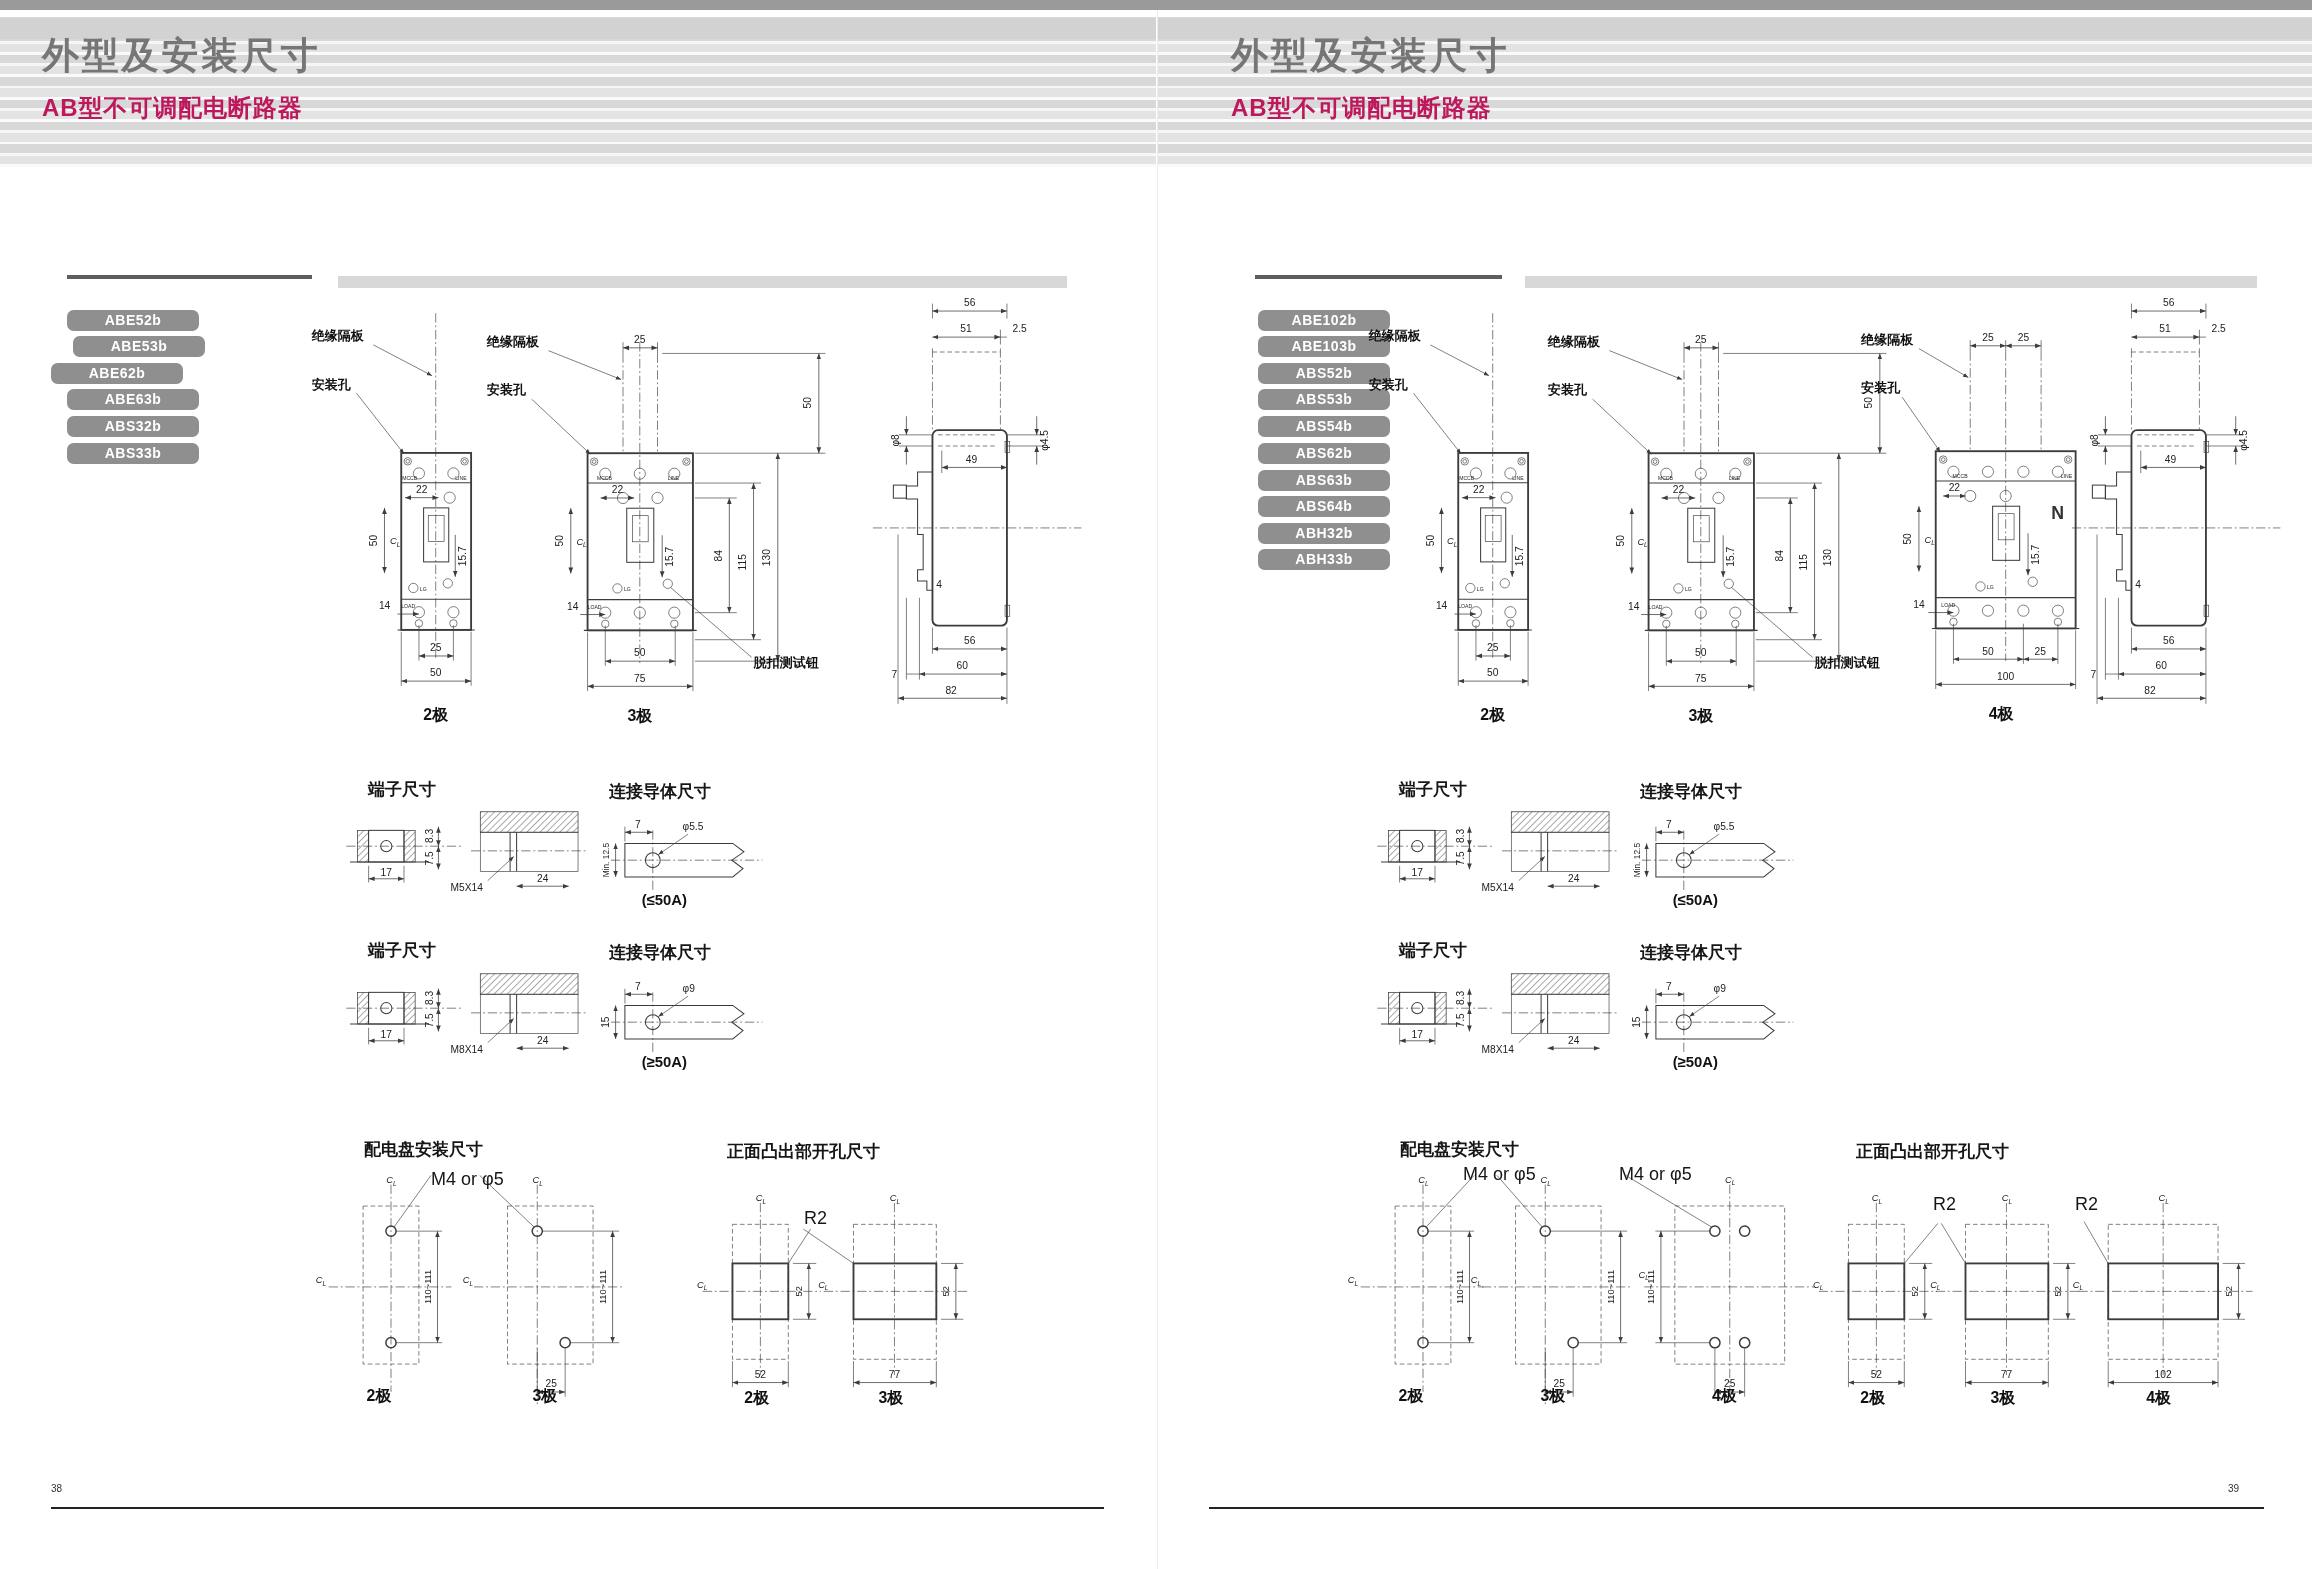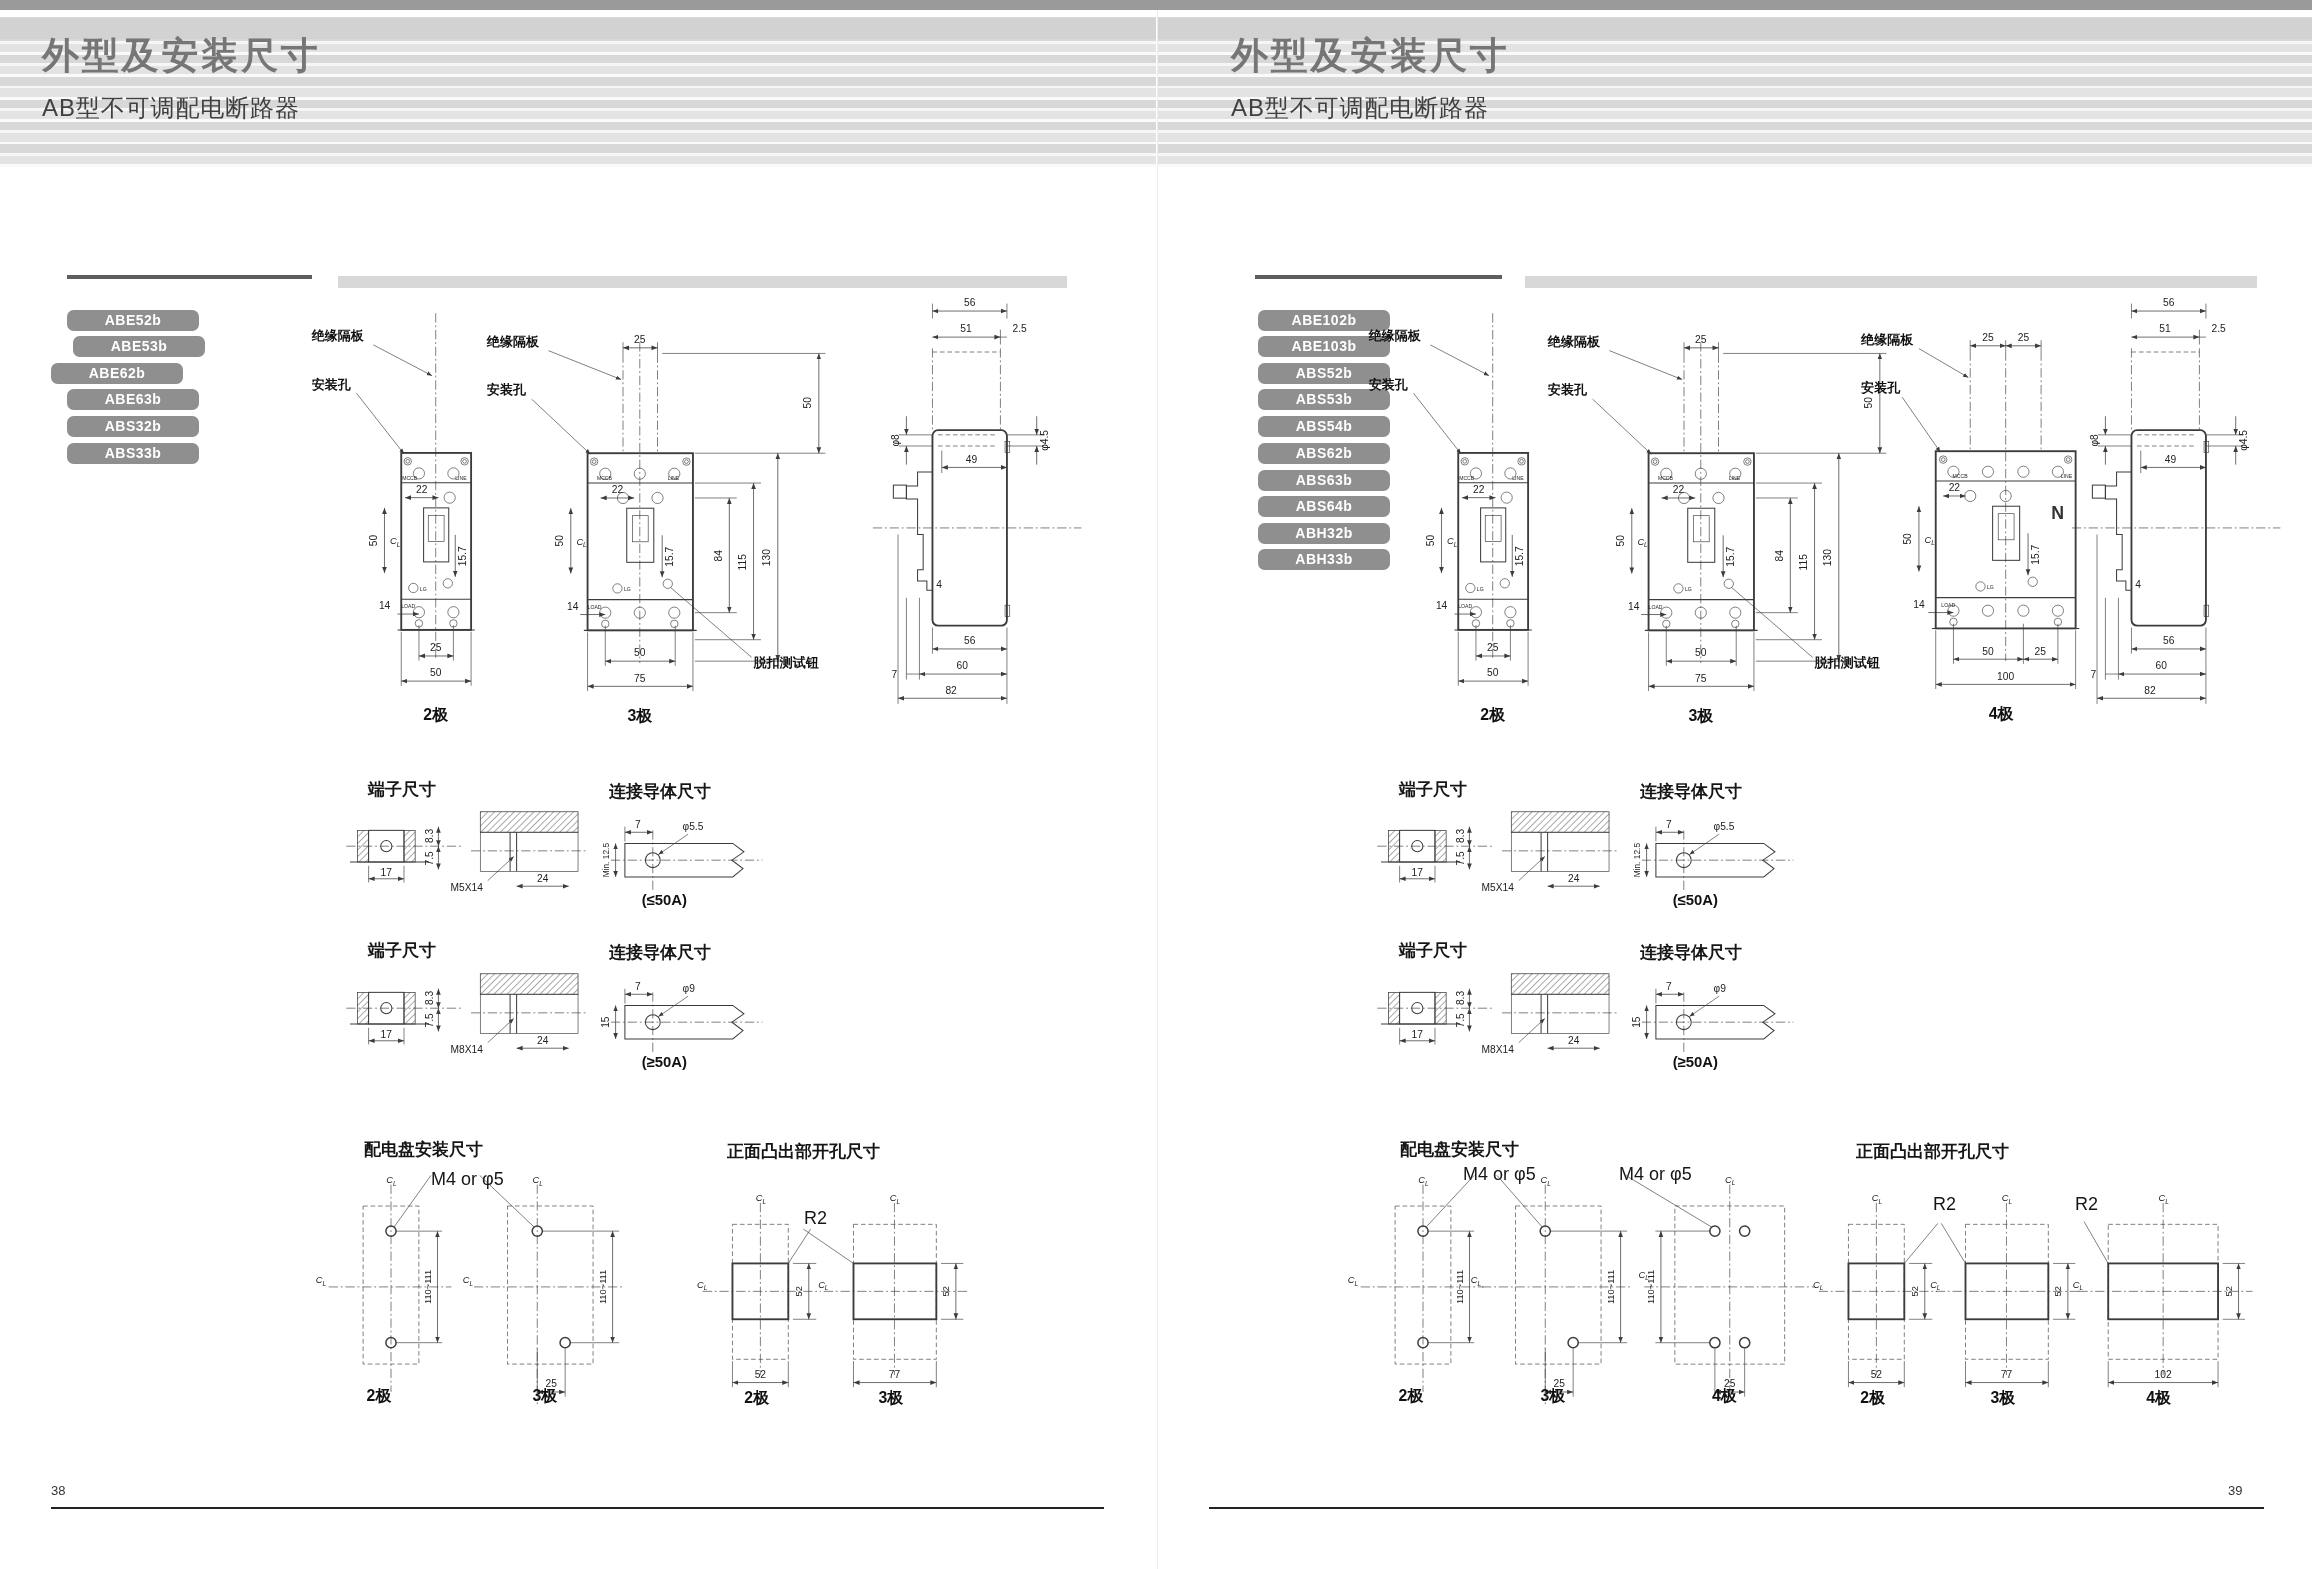--- a/index.html
+++ b/index.html
@@ -6,28 +6,28 @@
   html,body{margin:0;padding:0;background:#9a9a9a;font-family:"Liberation Sans",sans-serif}
   #stage{position:relative;width:2313px;height:1570px;background:#fff;overflow:hidden;margin:10px auto}
   .page{position:absolute;top:0;width:1156px;height:1570px;background:#fff}
   #pgL{left:0}
   #pgR{left:1157px;border-left:0.9px solid #ececec}
   .hdr{position:absolute;left:0;top:0;width:100%;height:157px;
        background:repeating-linear-gradient(180deg,#d8d8d8 0 8.4px,#f6f6f6 8.4px 11.2px,#e3e3e3 11.2px 19.6px,#fafafa 19.6px 22.4px)}
   .hdr::before{content:"";position:absolute;left:0;top:0;width:100%;height:6.5px;background:#fff}
   .hdr::after{content:"";position:absolute;left:0;top:8.4px;width:100%;height:20.5px;background:#d2d2d2}
   .title{position:absolute;z-index:2;font-size:37px;font-weight:bold;color:#767676;letter-spacing:2.8px;white-space:nowrap}
-  .subtitle{position:absolute;z-index:2;font-size:24px;font-weight:normal;color:#404040;letter-spacing:0.9px;white-space:nowrap}
+  .subtitle{position:absolute;z-index:2;font-size:24px;font-weight:bold;color:#be185d;letter-spacing:0.9px;white-space:nowrap}
   .rule-dark{position:absolute;height:3.7px;background:#5e5e5e}
   .rule-gray{position:absolute;height:12px;background:#d8d8d8}
   .badge{position:absolute;width:132px;height:21.4px;background:#8f8f8f;border-radius:6.5px;color:#fff;
          font-weight:bold;font-size:14px;line-height:21.4px;text-align:center;letter-spacing:0.5px}
   .sec-title{position:absolute;font-size:17px;font-weight:bold;color:#161616;white-space:nowrap}
   .anno{position:absolute;font-size:18px;color:#161616;white-space:nowrap}
-  .pnum{position:absolute;font-size:13px;color:#333}
+  .pnum{position:absolute;font-size:10px;color:#333}
   .footline{position:absolute;height:1.9px;background:#222}
   .draw{position:absolute;overflow:visible}
   svg{overflow:visible}
   svg text{font-family:"Liberation Sans",sans-serif;font-size:11px;fill:#222}
   .ln{stroke:#3c3c3c;fill:none;stroke-width:1.1}
   .lt{stroke:#3c3c3c;fill:none;stroke-width:.7}
   .dim{stroke:#3c3c3c;fill:none;stroke-width:.8}
   .b2{stroke-width:2}
   .b16{stroke-width:1.6}
   .dsh{stroke-dasharray:5 3}

